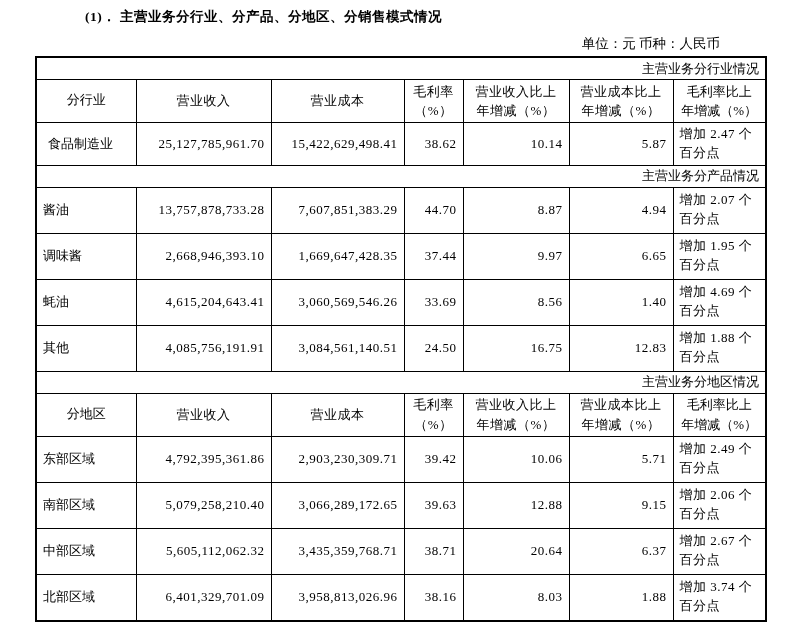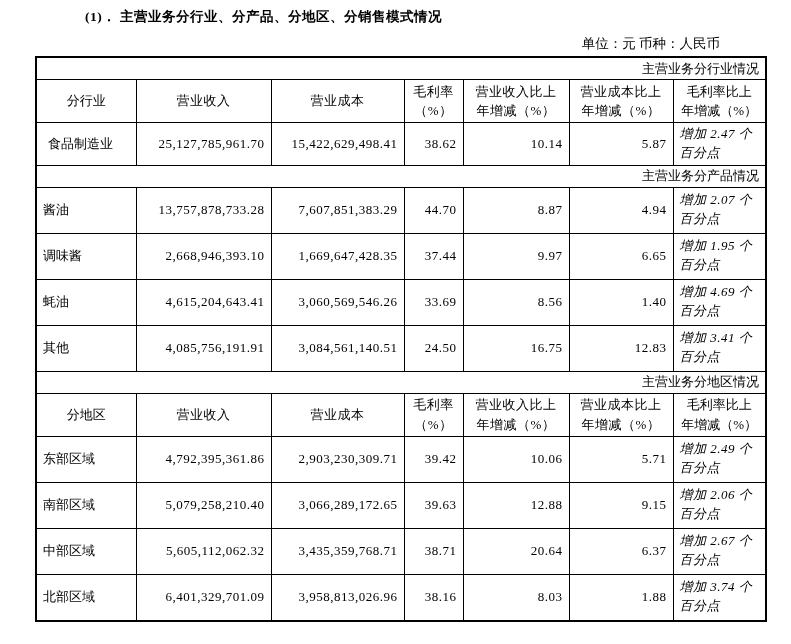--- a/index.html
+++ b/index.html
@@ -51,31 +51,30 @@
   }
   tr.header-row td {
     height: 42px;
     text-align: center;
     white-space: pre-line;
     line-height: 1.5;
     padding: 0 2px;
   }
   tr.data-row td { height: 41px; }
   tr.first-sec td { height: 37px; padding-left: 11px; }
-  td.c0 { text-align: left; }
+  td.c0 { text-align: left; font-family: Liberation Mono, monospace; }
   td.c1, td.c2, td.c3, td.c4, td.c5 {
     text-align: right;
     letter-spacing: 0.5px;
   }
   tr.data-row td.c6 {
     text-align: left;
     padding: 2px 11px 2px 6px;
     line-height: 1.45;
     letter-spacing: 0.5px;
-    font-style: italic;
   }
 </style>
 </head>
 <body>
 
 <div class="page">
 
   <div class="doc-title">(1)． 主营业务分行业、分产品、分地区、分销售模式情况</div>
 
   <div class="unit-note">单位：元  币种：人民币</div>
@@ -146,21 +145,21 @@
           <td class="c5">1.40</td>
           <td class="c6">增加 4.69 个百分点</td>
         </tr>
         <tr class="data-row">
           <td class="c0">其他</td>
           <td class="c1">4,085,756,191.91</td>
           <td class="c2">3,084,561,140.51</td>
           <td class="c3">24.50</td>
           <td class="c4">16.75</td>
           <td class="c5">12.83</td>
-          <td class="c6">增加 3.41 个百分点</td>
+          <td class="c6">增加 1.88 个百分点</td>
         </tr>
         <tr>
           <td colspan="7" class="caption">主营业务分地区情况</td>
         </tr>
         <tr class="header-row">
           <td class="th c0">分地区</td>
           <td class="th c1">营业收入</td>
           <td class="th c2">营业成本</td>
           <td class="th c3">毛利率
 （%）</td>

